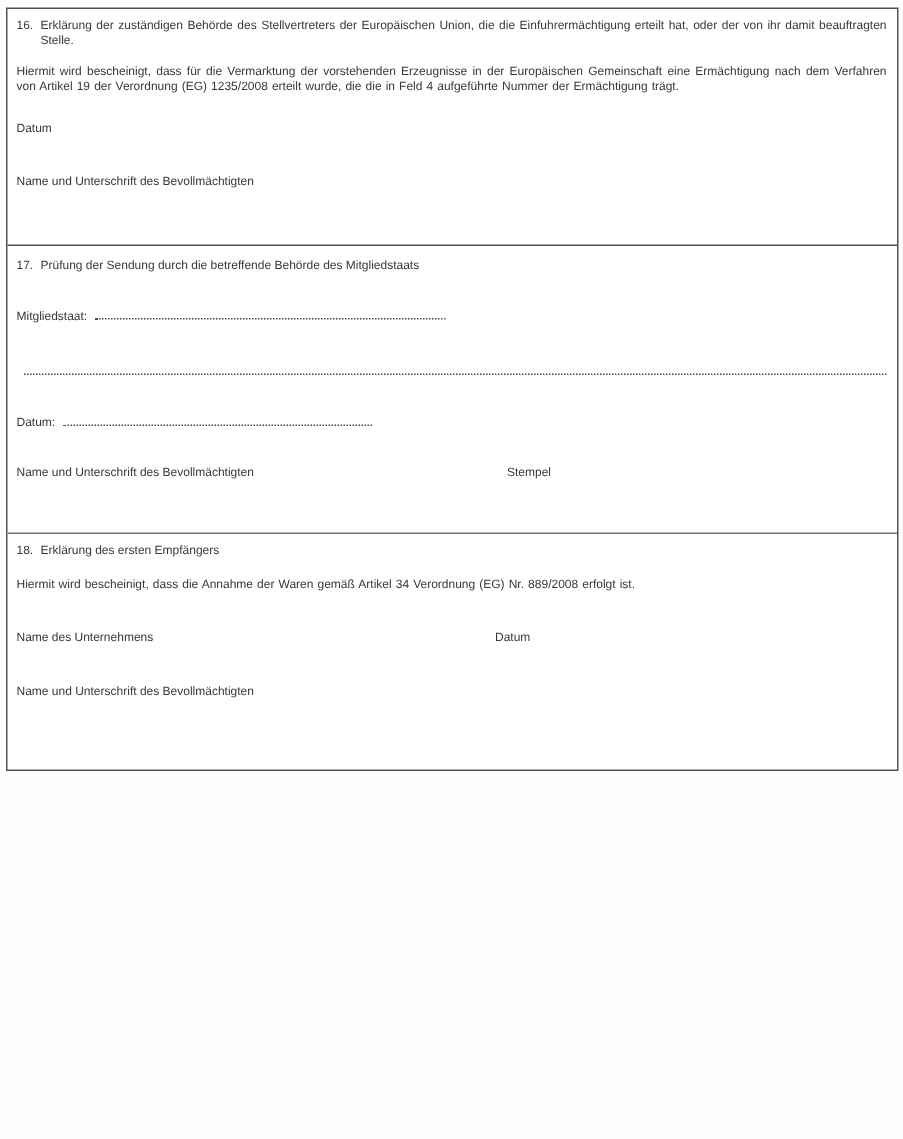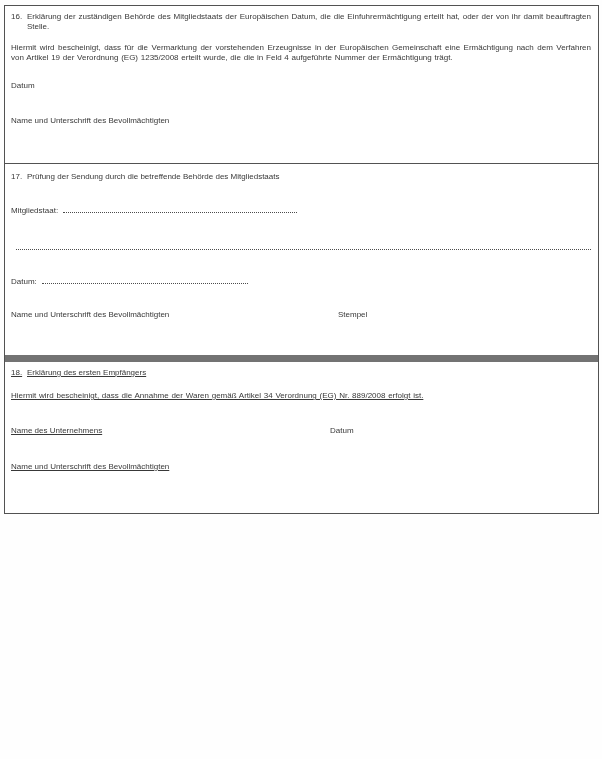--- a/index.html
+++ b/index.html
@@ -27,21 +27,21 @@
     background: #fff;
   }
   .form-row {
     position: relative;
     box-sizing: border-box;
     padding: 0 7px 0 6px;
     overflow: hidden;
   }
   .row-16 { height: 157px; }
   .row-17 { height: 192px; border-top: 1px solid #525252; }
-  .row-18 { height: 158px; border-top: 7px solid #737373; text-decoration: underline; }
+  .row-18 { height: 158px; border-top: 1px solid #737373; }
 
   .numbered {
     display: flex;
     justify-content: center;
   }
   .numbered .num {
     flex: 0 0 16px;
   }
   .numbered .htext {
     flex: 1 1 auto;
@@ -95,21 +95,21 @@
   .dots-datum  { width: 206px; }
 </style>
 </head>
 <body>
 
 <div class="form-table">
 
   <div class="form-row row-16">
     <div class="heading numbered justified">
       <span class="num">16.</span>
-      <span class="htext">Erklärung der zuständigen Behörde des Mitgliedstaats der Europäischen Datum, die die Einfuhrermächtigung erteilt hat, oder der von ihr damit beauftragten Stelle.</span>
+      <span class="htext">Erklärung der zuständigen Behörde des Stellvertreters der Europäischen Union, die die Einfuhrermächtigung erteilt hat, oder der von ihr damit beauftragten Stelle.</span>
     </div>
     <div class="para justified">Hiermit wird bescheinigt, dass für die Vermarktung der vorstehenden Erzeugnisse in der Europäischen Gemeinschaft eine Ermächtigung nach dem Verfahren von Artikel 19 der Verordnung (EG) 1235/2008 erteilt wurde, die die in Feld 4 aufgeführte Nummer der Ermächtigung trägt.</div>
     <div class="datum-line">Datum</div>
     <div class="sig-line two-col">
       <span>Name und Unterschrift des Bevollmächtigten</span>
     </div>
   </div>
 
   <div class="form-row row-17">
     <div class="heading numbered">

